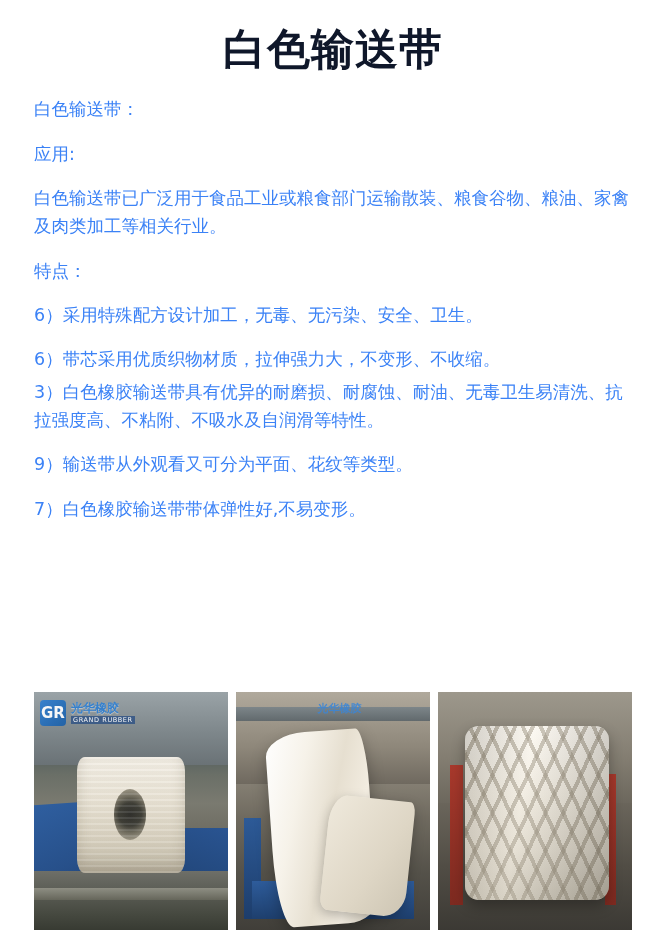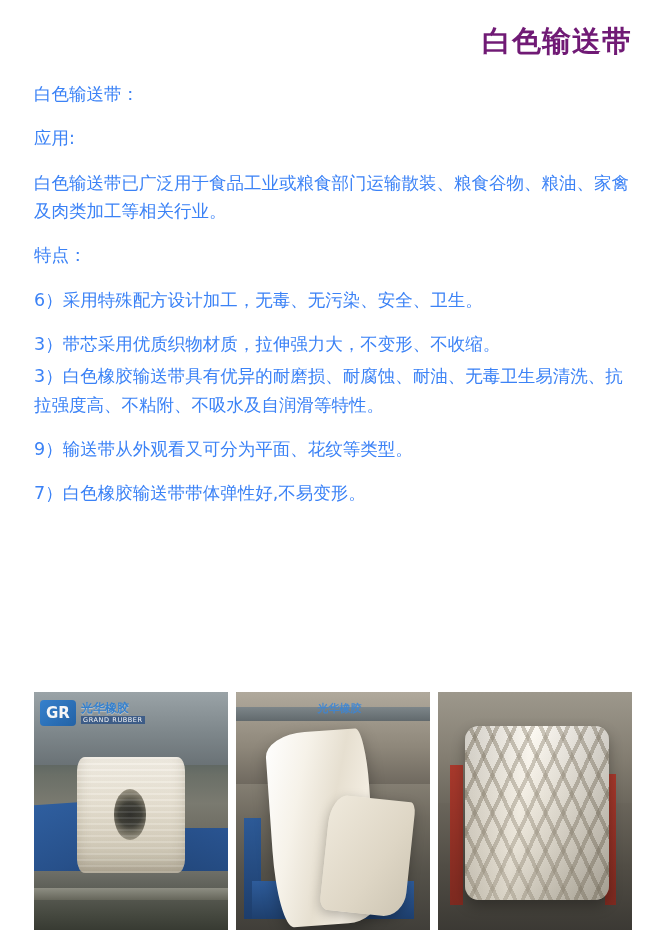--- a/index.html
+++ b/index.html
@@ -15,27 +15,27 @@
     overflow: hidden;
   }
   .page {
     width: 666px;
     height: 930px;
     position: relative;
     box-sizing: border-box;
     padding: 0 34px;
   }
   .title {
-    text-align: right;
-    font-size: 29px;
+    text-align: center;
+    font-size: 43px;
     font-weight: 700;
     letter-spacing: 1px;
     line-height: 1.1;
     margin: 26px 0 22px 0;
-    color: #701a75;
+    color: #0f172a;
   }
   .body-text {
     font-size: 17.5px;
     line-height: 1.62;
     color: #3b82f6;
   }
   .para {
     margin: 0 0 16px 0;
   }
   .para.tight {
@@ -177,21 +177,21 @@
   }
 
   
   .logo {
     position:absolute;
     left: 6px; top: 8px;
     display:flex; align-items:center; gap:5px;
     opacity: .92;
   }
   .logo .mark {
-    width: 36px; height: 26px;
+    width: 26px; height: 26px;
     border-radius: 4px;
     background: linear-gradient(135deg,#2f7fd1 0%, #1b5fa8 100%);
     color:#fff;
     font-size: 15px; font-weight:700;
     display:flex; align-items:center; justify-content:center;
     font-family:"DejaVu Sans","Liberation Sans",sans-serif;
   }
   .logo .txt { display:flex; flex-direction:column; line-height:1; }
   .logo .cn {
     font-size: 12px; font-weight:700;
@@ -216,21 +216,21 @@
 <div class="page">
 
   <h1 class="title">白色输送带</h1>
 
   <div class="body-text">
     <p class="para">白色输送带：</p>
     <p class="para">应用:</p>
     <p class="para">白色输送带已广泛用于食品工业或粮食部门运输散装、粮食谷物、粮油、家禽及肉类加工等相关行业。</p>
     <p class="para">特点：</p>
     <p class="para">6）采用特殊配方设计加工，无毒、无污染、安全、卫生。</p>
-    <p class="para tight">3）带芯采用优质织物材质，拉伸强力大，不变形、不收缩。</p>
+    <p class="para tight">6）带芯采用优质织物材质，拉伸强力大，不变形、不收缩。</p>
     <p class="para">3）白色橡胶输送带具有优异的耐磨损、耐腐蚀、耐油、无毒卫生易清洗、抗拉强度高、不粘附、不吸水及自润滑等特性。</p>
     <p class="para">9）输送带从外观看又可分为平面、花纹等类型。</p>
     <p class="para">7）白色橡胶输送带带体弹性好,不易变形。</p>
   </div>
 
   <div class="gallery">
 
     <div class="photo p1">
       <div class="ceiling"></div>
       <div class="bluemach"></div>

